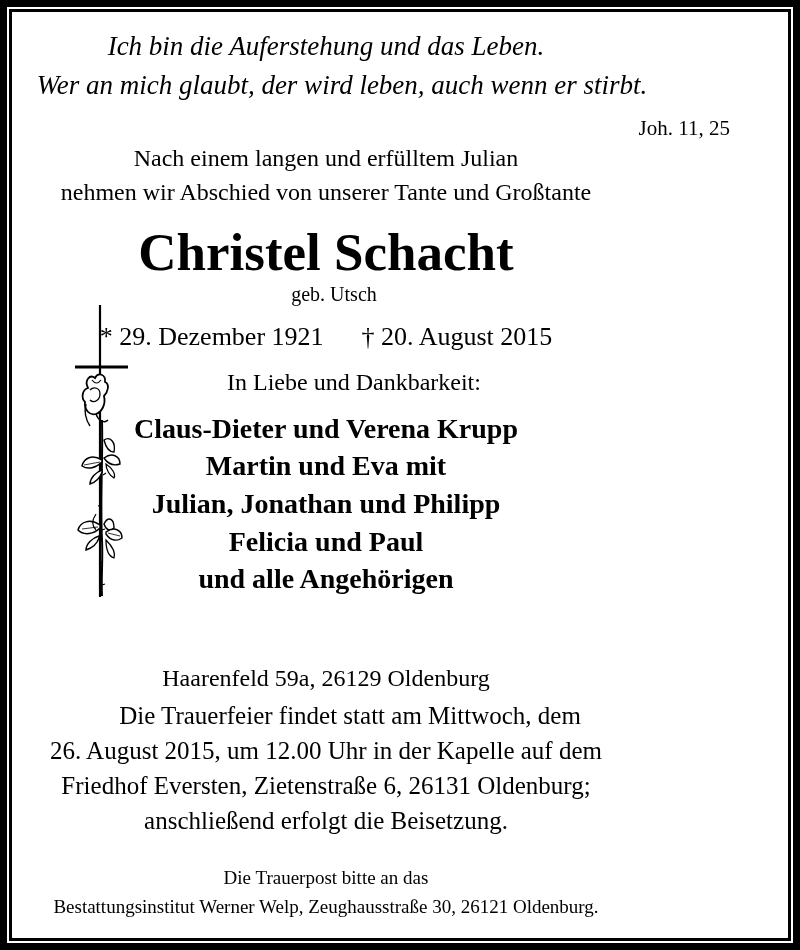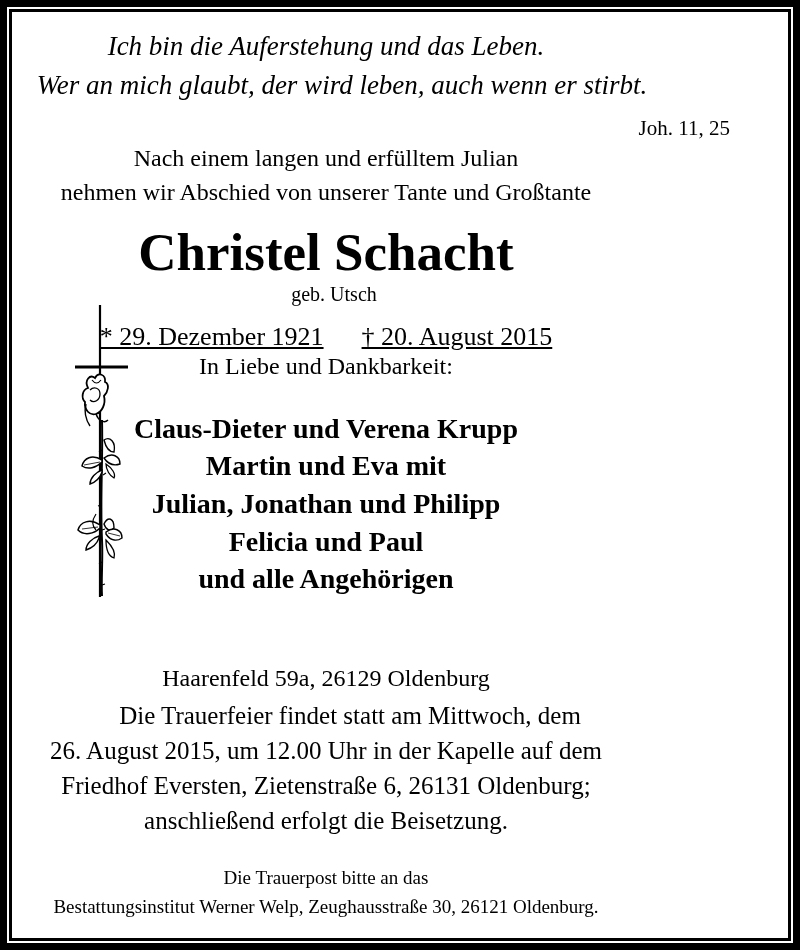--- a/index.html
+++ b/index.html
@@ -56,21 +56,20 @@
   .deceased-name {
     font-size: 53px;
     font-weight: bold;
     letter-spacing: 0px;
   }
   .maiden {
     font-size: 20px;
   }
   .dates {
     font-size: 26px;
-    text-decoration: underline;
   }
   .dates .gap {
     display: inline-block;
     width: 38px;
   }
   .dedication {
     font-size: 24px;
   }
   .mourner {
     font-size: 28px;
@@ -108,21 +107,21 @@
   <div class="line intro" style="top:146px;">Nach einem langen und erfülltem Julian</div>
   <div class="line intro" style="top:180px;">nehmen wir Abschied von unserer Tante und Großtante</div>
 
   <div class="line deceased-name" style="top:226px;">Christel Schacht</div>
   <div class="line maiden" style="top:284px;margin-left:8px;">geb. Utsch</div>
 
   <div class="line dates" style="top:324px;">
     <span>* 29. Dezember 1921</span><span class="gap"></span><span>† 20. August 2015</span>
   </div>
 
-  <div class="line dedication" style="top:354px;">In Liebe und Dankbarkeit:</div>
+  <div class="line dedication" style="top:370px;padding-left:28px;">In Liebe und Dankbarkeit:</div>
 
   <div>
     <div class="line mourner" style="top:415px;">Claus-Dieter und Verena Krupp</div>
     <div class="line mourner" style="top:452px;">Martin und Eva mit</div>
     <div class="line mourner" style="top:490px;">Julian, Jonathan und Philipp</div>
     <div class="line mourner" style="top:528px;">Felicia und Paul</div>
     <div class="line mourner" style="top:565px;">und alle Angehörigen</div>
   </div>
 
   <div class="line address" style="top:666px;">Haarenfeld 59a, 26129 Oldenburg</div>

